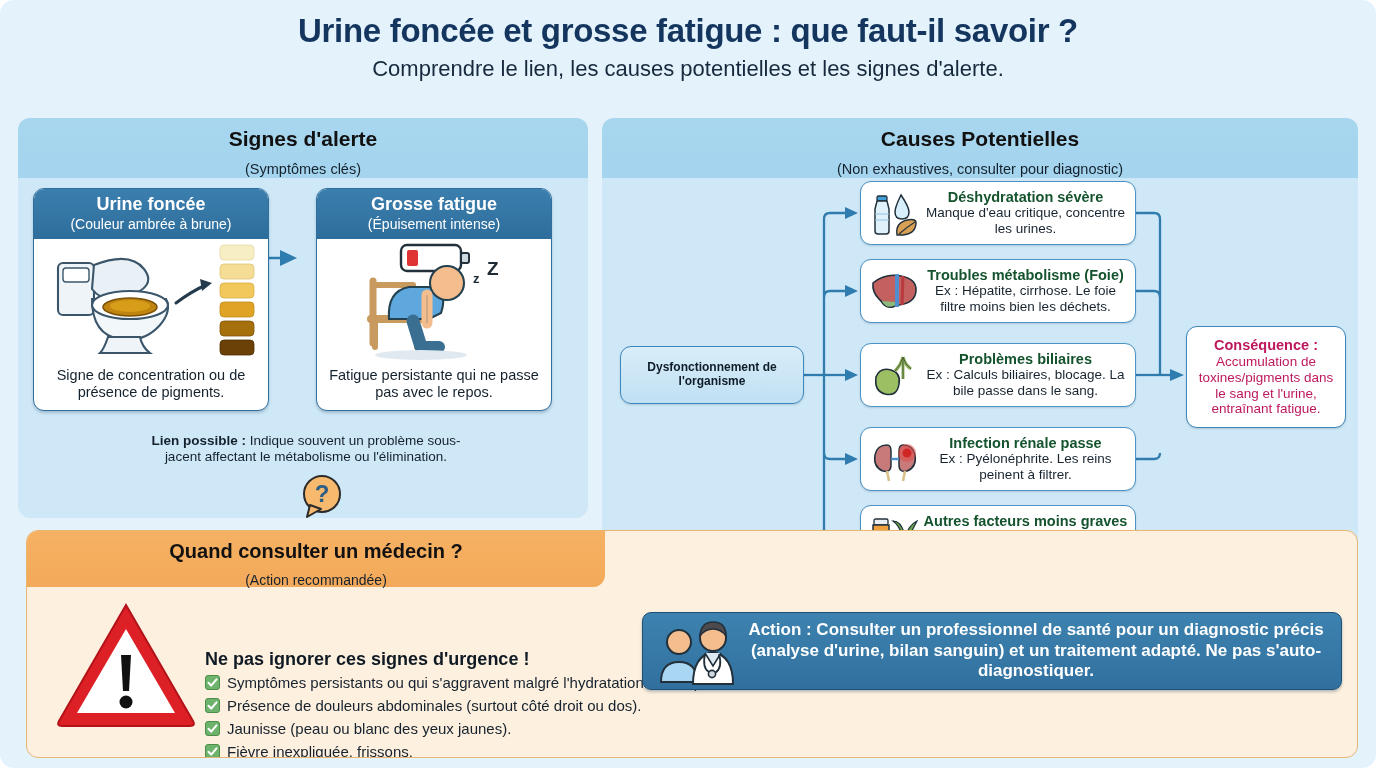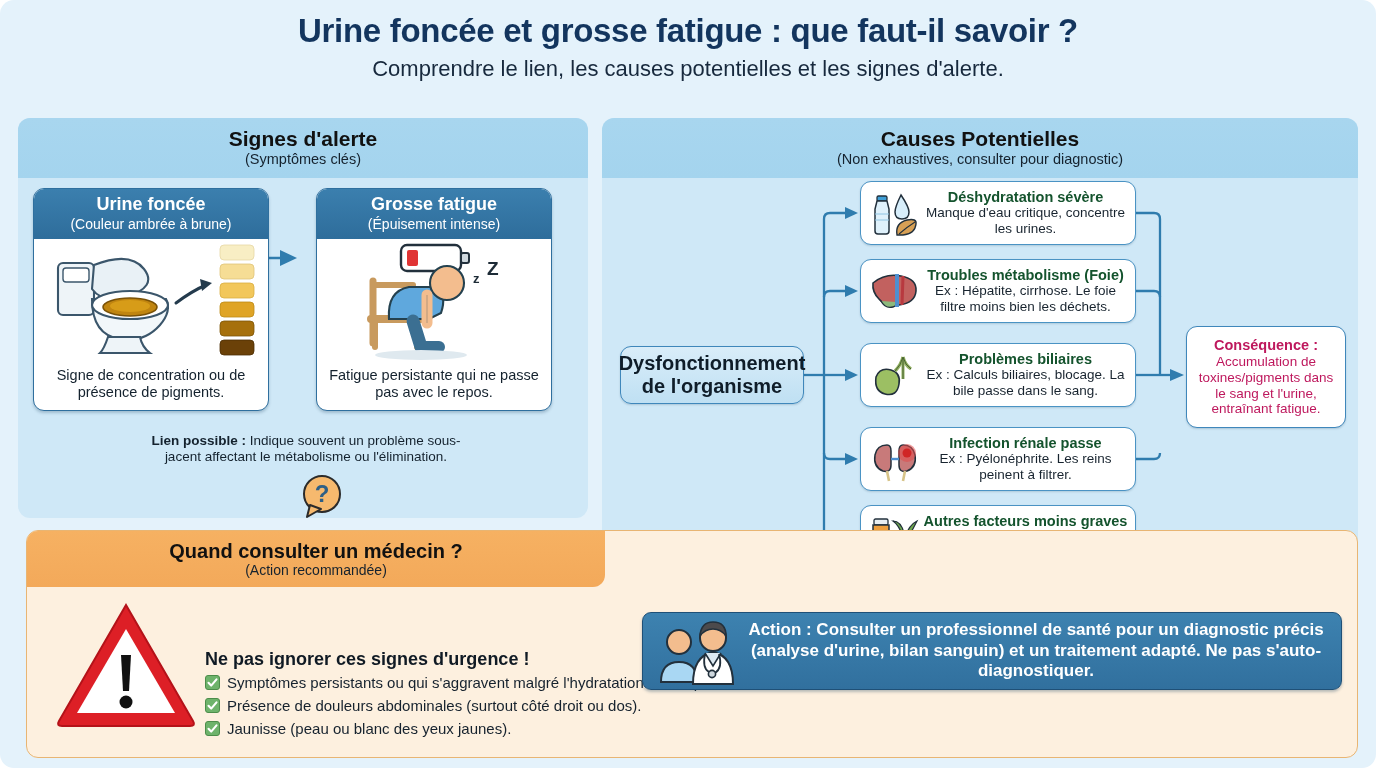--- a/index.html
+++ b/index.html
@@ -26,21 +26,21 @@
   .sub-title {
     font-size: 22px; color: #17293d; margin-top: 6px; line-height: 1.15;
   }
 
   
   .panel { position: absolute; border-radius: 12px; overflow: hidden; }
   .panel-head {
     text-align: center; padding: 9px 6px 9px;
   }
   .panel-head .h1 { font-size: 21px; font-weight: bold; color: #111; line-height:1.12; }
-  .panel-head .h2 { font-size: 14.5px; color: #15222e; line-height:1.15; margin-top:0;}
+  .panel-head .h2 { font-size: 14.5px; color: #15222e; line-height:1.15; margin-top:10px;}
 
   
   #panel-signs {
     left: 18px; top: 118px; width: 570px; height: 400px;
     background: #cfe8f7;
     background: linear-gradient(180deg,#cfe8f7 0%, #cfe8f7 100%);
   }
   #panel-signs .panel-head { background: linear-gradient(180deg,#a8d6ef 0%, #a4d4ee 100%); height: 60px;}
   #panel-signs .panel-body { position: relative; height: 340px; }
 
@@ -95,21 +95,21 @@
   .cause-ico { width: 56px; flex: 0 0 56px; display:flex; align-items:center; justify-content:center;}
   .cause-txt { flex: 1; text-align: center; }
   .cause-title { font-size: 14.5px; font-weight: bold; color:#14532d; line-height:1.12; }
   .cause-desc { font-size: 13.5px; color:#18242f; line-height:1.16; }
 
   .node-box {
     position: absolute; left: 18px; top: 168px; width: 184px; height: 58px;
     background: linear-gradient(180deg,#d9edf9 0%, #bfe0f3 100%);
     border: 1.6px solid #3f87bb; border-radius: 11px;
     display:flex; align-items:center; justify-content:center; text-align:center;
-    font-size: 20px; font-weight: bold; color:#0f1d29; line-height: 1.16;
+    font-size: 12px; font-weight: bold; color:#0f1d29; line-height: 1.16;
     box-shadow: 0 1px 2px rgba(20,60,90,.2);
   }
   .conseq-box {
     position: absolute; left: 584px; top: 148px; width: 160px; height: 102px;
     background: #fff; border: 1.6px solid #3f87bb; border-radius: 11px;
     display:flex; align-items:center; justify-content:center; text-align:center;
     padding: 3px 6px; box-shadow: 0 1px 2px rgba(20,60,90,.2);
   }
   .conseq-box .inner { font-size: 13.5px; color:#be185d; line-height:1.18; }
   .conseq-box b { font-size: 14.5px; }
@@ -434,20 +434,29 @@
         </li>
         <li>
           <span class="chk">
             <svg width="15" height="15" viewBox="0 0 15 15">
                 <rect x="0.5" y="0.5" width="14" height="14" rx="2.5" fill="#6eb36b" stroke="#4c8d4a"></rect>
                 <path d="M3.5,7.8 L6.2,10.6 L11.5,4.4" fill="none" stroke="#fff" stroke-width="2.1" stroke-linecap="round" stroke-linejoin="round"></path>
               </svg>
           </span>
           <span>Jaunisse (peau ou blanc des yeux jaunes).</span>
         </li>
+        <li>
+          <span class="chk">
+            <svg width="15" height="15" viewBox="0 0 15 15">
+                <rect x="0.5" y="0.5" width="14" height="14" rx="2.5" fill="#6eb36b" stroke="#4c8d4a"></rect>
+                <path d="M3.5,7.8 L6.2,10.6 L11.5,4.4" fill="none" stroke="#fff" stroke-width="2.1" stroke-linecap="round" stroke-linejoin="round"></path>
+              </svg>
+          </span>
+          <span>Fièvre inexpliquée, frissons.</span>
+        </li>
 
       </ul>
 
       <div class="action-box">
         <div class="action-ico">
           <svg width="84" height="66" viewBox="0 0 84 66">
 
             <circle cx="24" cy="24" r="12" fill="#f3bd8e" stroke="#22303c" stroke-width="2"></circle>
             <path d="M6,64 Q6,44 24,44 Q42,44 42,64 Z" fill="#a9d7f3" stroke="#22303c" stroke-width="2"></path>
 

